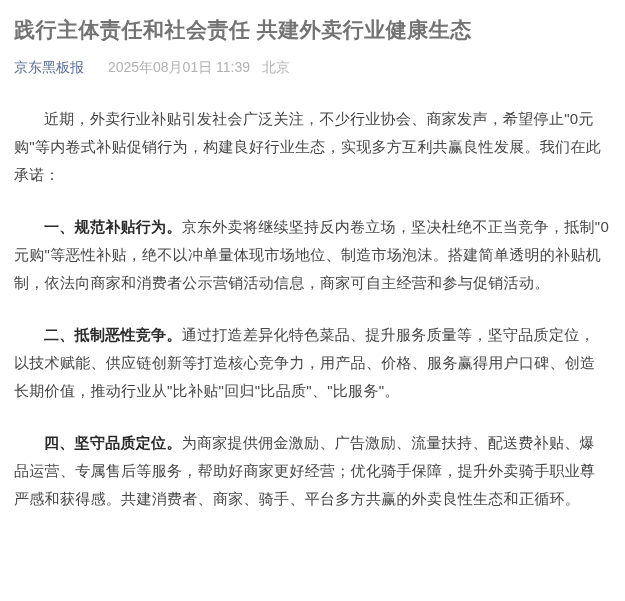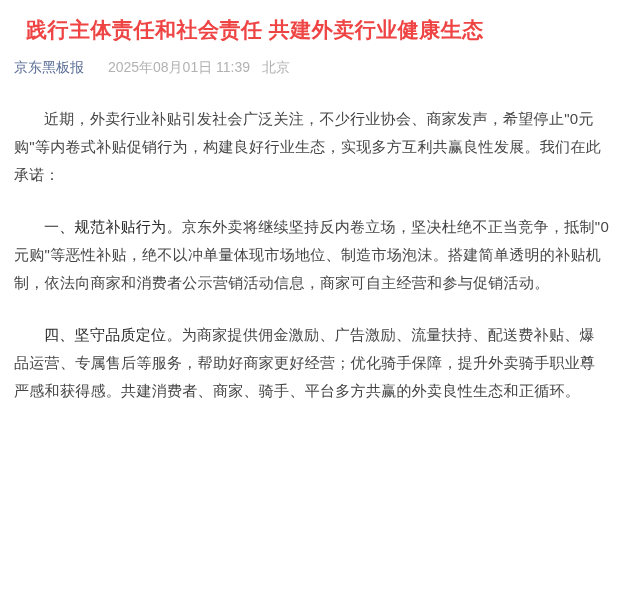--- a/index.html
+++ b/index.html
@@ -12,25 +12,25 @@
     height: 601px;
     overflow: hidden;
     font-family: "Liberation Sans", "DejaVu Sans", sans-serif;
   }
   .page {
     padding: 15px 15px 0 14px;
     box-sizing: border-box;
     width: 625px;
   }
   .article-title {
-    margin: 0 0 12px 12px;
+    margin: 0 0 12px 0;
     font-size: 21px;
     line-height: 30px;
     font-weight: 700;
-    color: #ef4444;
+    color: #737373;
     letter-spacing: 0.5px;
   }
   .byline {
     font-size: 14px;
     line-height: 20px;
     margin-bottom: 28px;
     white-space: nowrap;
   }
   .byline .source {
     color: #576b95;
@@ -44,21 +44,21 @@
   }
   .content p {
     font-size: 15px;
     line-height: 28px;
     color: #464646;
     margin: 0 0 24px 0;
     text-indent: 2em;
     letter-spacing: 0.3px;
   }
   .content p .lead {
-    font-weight: 400;
+    font-weight: 700;
     color: #2b2b2b;
   }
 </style>
 </head>
 <body>
 
 <div class="page">
 
   <h1 class="article-title">践行主体责任和社会责任 共建外卖行业健康生态</h1>
 
@@ -67,18 +67,19 @@
     <span class="meta">2025年08月01日 11:39</span>
     <span class="meta">北京</span>
   </div>
 
   <div class="content">
 
     <p><span class="lead"></span><span>近期，外卖行业补贴引发社会广泛关注，不少行业协会、商家发声，希望停止"0元购"等内卷式补贴促销行为，构建良好行业生态，实现多方互利共赢良性发展。我们在此承诺：</span></p>
 
     <p><span class="lead">一、规范补贴行为。</span><span>京东外卖将继续坚持反内卷立场，坚决杜绝不正当竞争，抵制"0元购"等恶性补贴，绝不以冲单量体现市场地位、制造市场泡沫。搭建简单透明的补贴机制，依法向商家和消费者公示营销活动信息，商家可自主经营和参与促销活动。</span></p>
 
+    <p><span class="lead">二、抵制恶性竞争。</span><span>通过打造差异化特色菜品、提升服务质量等，坚守品质定位，以技术赋能、供应链创新等打造核心竞争力，用产品、价格、服务赢得用户口碑、创造长期价值，推动行业从"比补贴"回归"比品质"、"比服务"。</span></p>
 
 
     <p><span class="lead">四、坚守品质定位。</span><span>为商家提供佣金激励、广告激励、流量扶持、配送费补贴、爆品运营、专属售后等服务，帮助好商家更好经营；优化骑手保障，提升外卖骑手职业尊严感和获得感。共建消费者、商家、骑手、平台多方共赢的外卖良性生态和正循环。</span></p>
 
   </div>
 </div>
 
 </body></html>

